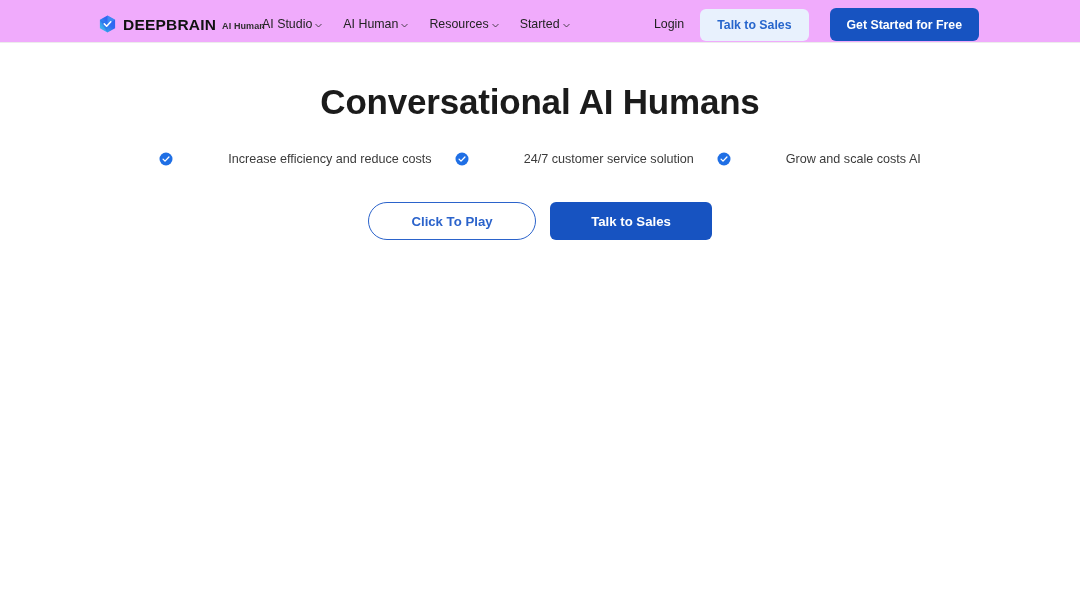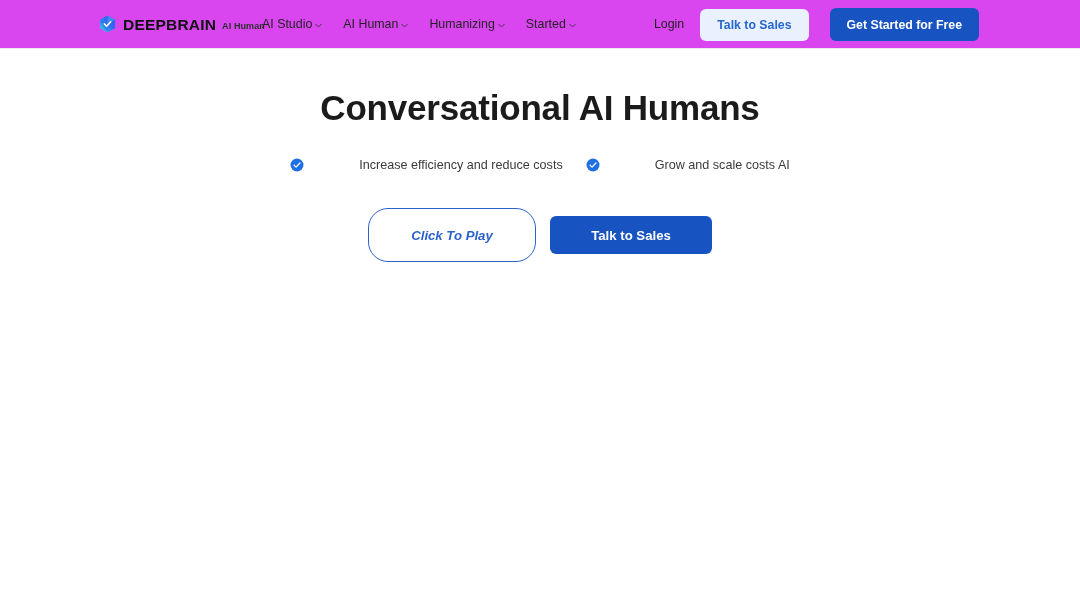--- a/index.html
+++ b/index.html
@@ -15,22 +15,22 @@
     background: #ffffff;
     font-family: "Liberation Sans", "DejaVu Sans", sans-serif;
     color: #1a1a1a;
     -webkit-font-smoothing: antialiased;
   }
 
   
   .header {
     position: relative;
     width: 1080px;
-    height: 49px;
-    background: #d946ef;
+    height: 43px;
+    background: #f0abfc;
     border-bottom: 1px solid #ececec;
     display: flex;
     align-items: center;
   }
 
   .brand {
     position: absolute;
     left: 99px;
     top: 0;
     height: 49px;
@@ -200,34 +200,33 @@
 
   .cta-row {
     margin-top: 36px;
     display: flex;
     align-items: center;
     gap: 14px;
   }
 
   .btn-outline {
     width: 168px;
-    height: 54px;
+    height: 38px;
     border-radius: 20px;
     border: 1.3px solid #2b63cb;
     background: #ffffff;
     color: #2b63cb;
     font-size: 13.2px;
     font-weight: 600;
     display: inline-flex;
     align-items: center;
     justify-content: center;
     cursor: pointer;
     font-family: inherit;
     white-space: nowrap;
-    font-style: italic;
   }
 
   .btn-filled {
     width: 162px;
     height: 38px;
     border-radius: 6px;
     background: #1753c1;
     color: #ffffff;
     font-size: 13.2px;
     font-weight: 600;
@@ -285,21 +284,21 @@
     <div class="nav-item">
       <span>AI Human</span>
       <span class="chev">
         <svg width="9" height="9" viewBox="0 0 12 12">
             <path d="M2.4 4.4 L6 8 L9.6 4.4" stroke="#2b2b2b" stroke-width="1.1" fill="none" stroke-linecap="round" stroke-linejoin="round"></path>
           </svg>
       </span>
     </div>
 
     <div class="nav-item">
-      <span>Humanizing</span>
+      <span>Resources</span>
       <span class="chev">
         <svg width="9" height="9" viewBox="0 0 12 12">
             <path d="M2.4 4.4 L6 8 L9.6 4.4" stroke="#2b2b2b" stroke-width="1.1" fill="none" stroke-linecap="round" stroke-linejoin="round"></path>
           </svg>
       </span>
     </div>
 
     <div class="nav-item">
       <span>Started</span>
       <span class="chev">
@@ -330,28 +329,37 @@
     <div class="feature">
       <span class="check-badge">
         <svg width="14" height="14" viewBox="0 0 20 20" xmlns="http://www.w3.org/2000/svg">
           <circle cx="10" cy="10" r="9.3" fill="#1f6fe5"></circle>
           <path d="M5.8 10.2 L8.6 13 L14.2 7.1" stroke="#ffffff" stroke-width="1.9" fill="none" stroke-linecap="round" stroke-linejoin="round"></path>
         </svg>
       </span>
       <span class="feature-label">Increase efficiency and reduce costs</span>
     </div>
 
-
     <div class="feature">
       <span class="check-badge">
         <svg width="14" height="14" viewBox="0 0 20 20" xmlns="http://www.w3.org/2000/svg">
           <circle cx="10" cy="10" r="9.3" fill="#1f6fe5"></circle>
           <path d="M5.8 10.2 L8.6 13 L14.2 7.1" stroke="#ffffff" stroke-width="1.9" fill="none" stroke-linecap="round" stroke-linejoin="round"></path>
         </svg>
       </span>
+      <span class="feature-label">24/7 customer service solution</span>
+    </div>
+
+    <div class="feature">
+      <span class="check-badge">
+        <svg width="14" height="14" viewBox="0 0 20 20" xmlns="http://www.w3.org/2000/svg">
+          <circle cx="10" cy="10" r="9.3" fill="#1f6fe5"></circle>
+          <path d="M5.8 10.2 L8.6 13 L14.2 7.1" stroke="#ffffff" stroke-width="1.9" fill="none" stroke-linecap="round" stroke-linejoin="round"></path>
+        </svg>
+      </span>
       <span class="feature-label">Grow and scale costs AI</span>
     </div>
 
   </div>
 
   <div class="cta-row">
     <button class="btn-outline">Click To Play</button>
     <button class="btn-filled">Talk to Sales</button>
   </div>
 

